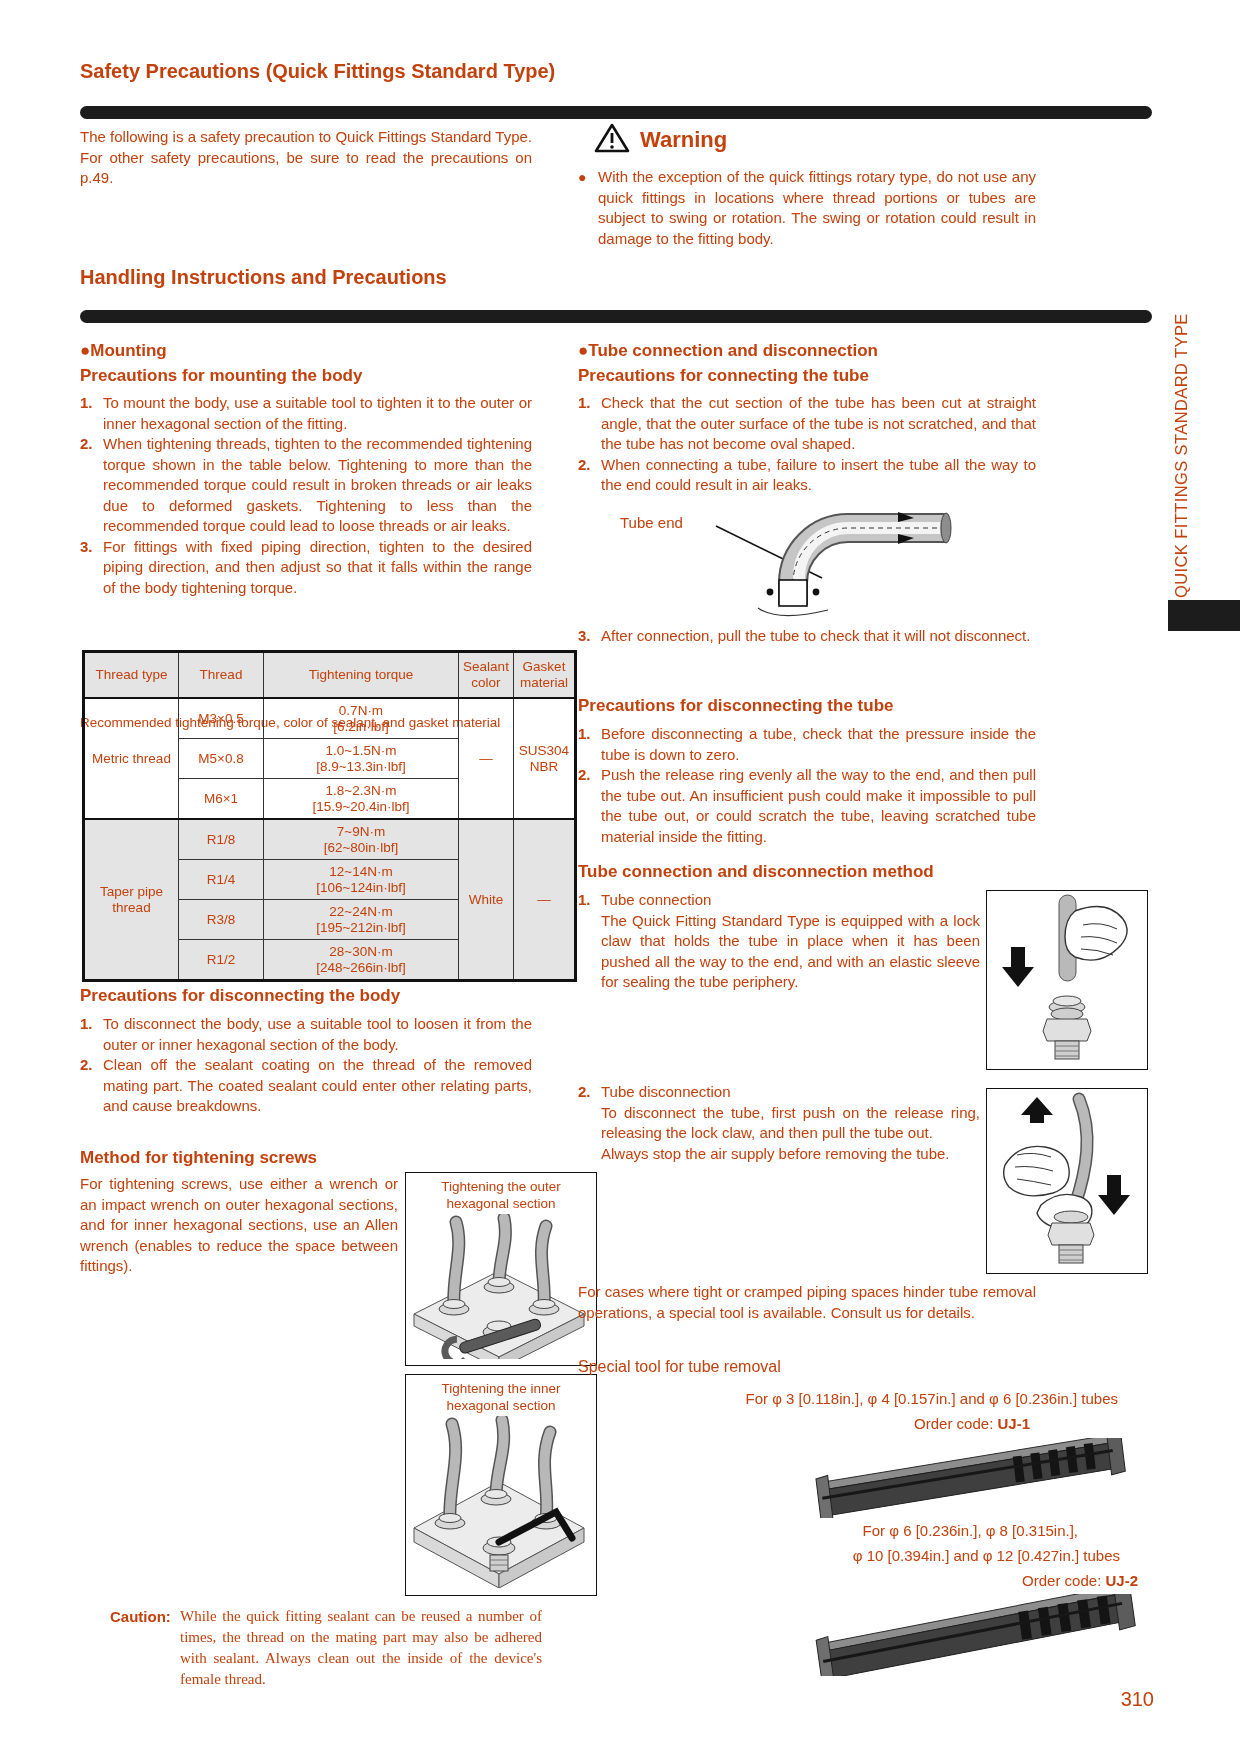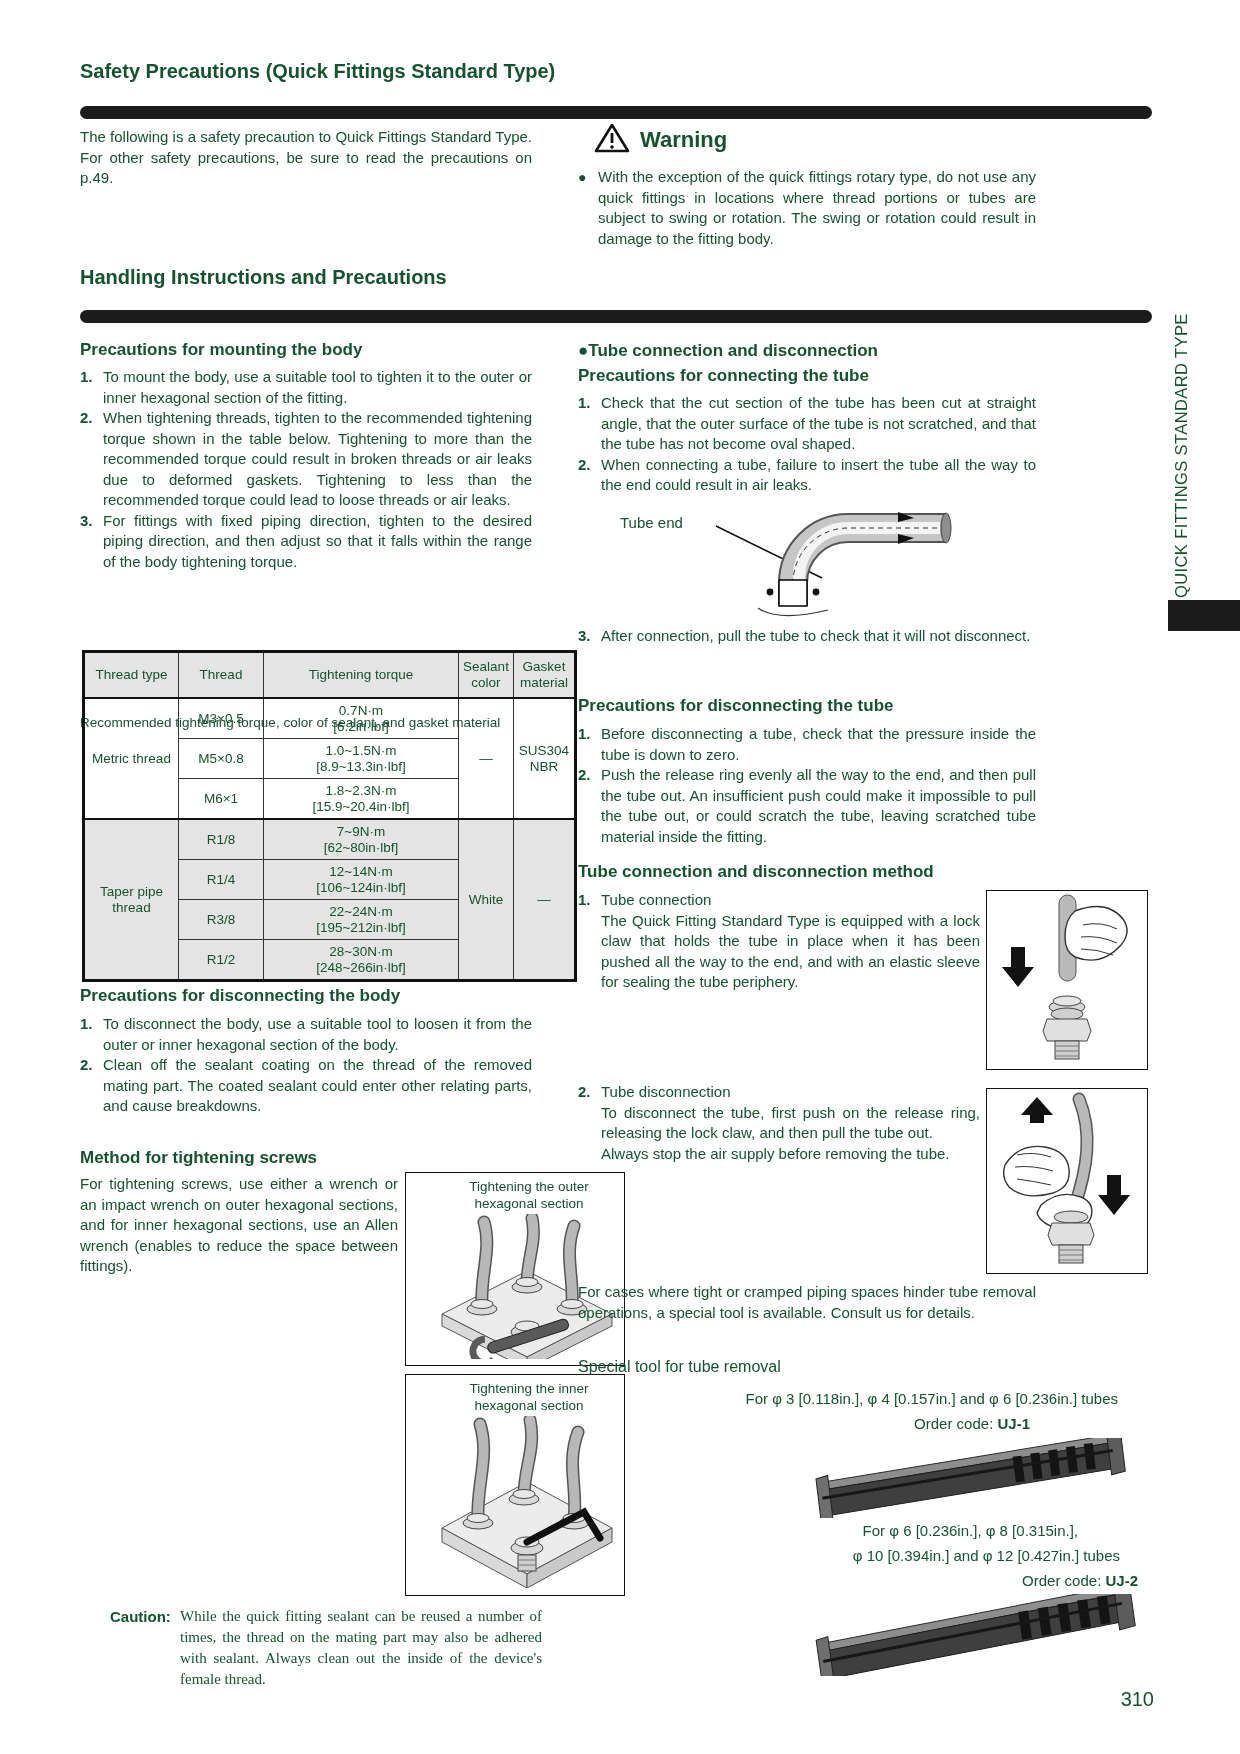--- a/index.html
+++ b/index.html
@@ -1,17 +1,17 @@
 <!DOCTYPE html>
 <html><head>
 <meta charset="utf-8">
 <style>
   html,body{margin:0;padding:0;background:#fff;}
   .page{position:relative;width:1240px;height:1754px;background:#fff;overflow:hidden;
-        font-family:"Liberation Sans",sans-serif;color:#14532d;}
+        font-family:"Liberation Sans",sans-serif;color:#c2410c;}
   .abs{position:absolute;}
   .h1{font-size:20px;font-weight:bold;}
   .bar{position:absolute;left:80px;width:1072px;height:13px;background:#1c1c1c;border-radius:7px;}
   .body-text{font-size:15px;line-height:20.5px;text-align:justify;}
   .sub-head{font-size:17px;font-weight:bold;line-height:24px;}
   .bullet-head{font-size:17px;font-weight:bold;line-height:26px;}
   .list .li{display:flex;font-size:15px;line-height:20.5px;}
   .li .num{font-weight:bold;width:23px;flex:none;}
   .li .txt{flex:1;text-align:justify;}
   .preline{white-space:pre-line;}
@@ -24,21 +24,21 @@
   
   .tq-caption{font-size:13.5px;}
   table.tq{border-collapse:collapse;border:3px solid #111;font-size:13.5px;table-layout:fixed;padding-left:12px;}
   table.tq th,table.tq td{border:1px solid #333;text-align:center;vertical-align:middle;padding:2px 2px;line-height:16px;}
   table.tq thead th{background:#e4e4e4;border-bottom:2px solid #111;height:40px;font-weight:normal;}
   table.tq td{height:35px;}
   tr.taper td{background:#e4e4e4;}
   tr.taper-first td{border-top:2px solid #111;}
   .tq-nm,.tq-lbf{display:block;}
   
-  .figbox{position:absolute;border:1.5px solid #111;background:#fff;overflow:hidden;padding-left:28px;}
+  .figbox{position:absolute;border:1.5px solid #111;background:#fff;overflow:hidden;}
   .figcap{font-size:13.5px;line-height:17px;text-align:center;padding:5px 6px 2px 6px;}
   .photobox{position:absolute;border:1.5px solid #111;background:#fff;overflow:hidden;}
   
   .caution{display:flex;font-size:15px;line-height:21px;}
   .caution .lbl{font-weight:bold;width:70px;flex:none;margin-left:30px;}
   .caution .txt{flex:1;text-align:justify;font-family:Liberation Serif, serif;}
   
   .sp-head{font-size:16px;}
   .uj{font-size:15px;line-height:25px;text-align:right;}
   .ord b{font-weight:bold;}
@@ -73,20 +73,21 @@
     <div class="warn-item">
       <span class="blt">●</span>
       <span class="txt">With the exception of the quick fittings rotary type, do not use any quick fittings in locations where thread portions or tubes are subject to swing or rotation. The swing or rotation could result in damage to the fitting body.</span>
     </div>
   </div>
 
   <div class="abs h1" style="left:80px;top:266px;text-align:right;">Handling Instructions and Precautions</div>
   <div class="bar" style="top:310px;"></div>
 
   <div class="abs" style="left:80px;top:338px;width:452px;">
+    <div class="bullet-head"><span>●</span><span>Mounting</span></div>
     <div class="sub-head">Precautions for mounting the body</div>
     <div class="list" style="margin-top:5px;">
       <div class="li">
           <span class="num">1.</span>
           <div class="txt">To mount the body, use a suitable tool to tighten it to the outer or inner hexagonal section of the fitting.</div>
         </div>
       <div class="li">
           <span class="num">2.</span>
           <div class="txt">When tightening threads, tighten to the recommended tightening torque shown in the table below. Tightening to more than the recommended torque could result in broken threads or air leaks due to deformed gaskets. Tightening to less than the recommended torque could lead to loose threads or air leaks.</div>
         </div>

